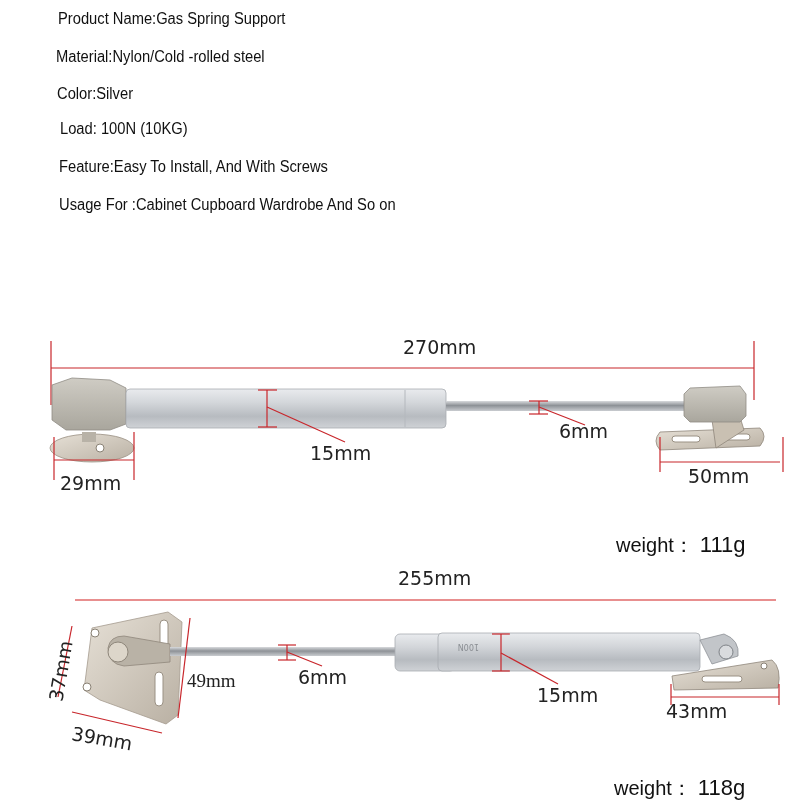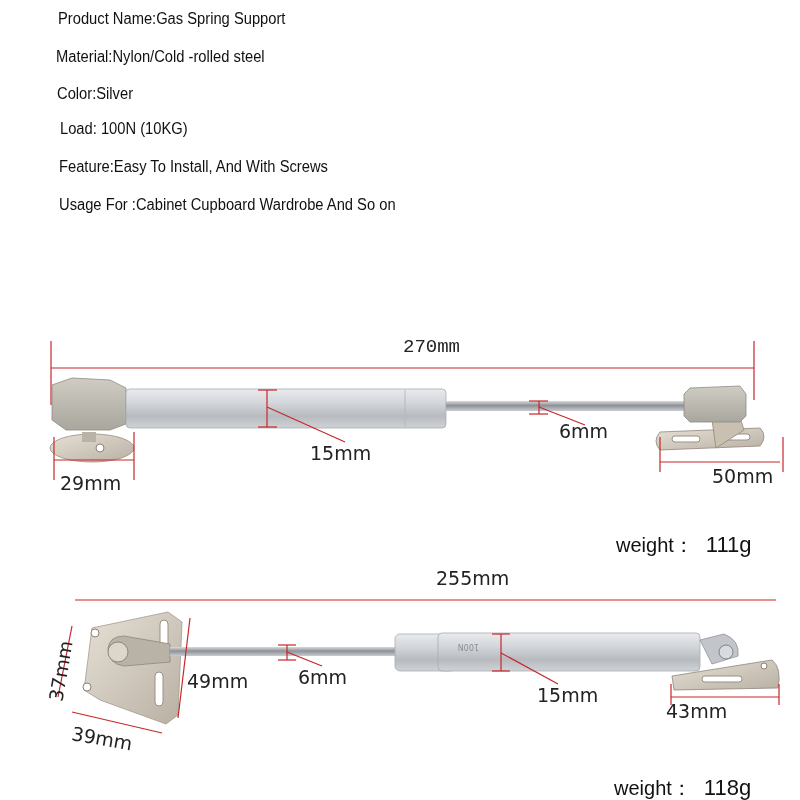--- a/index.html
+++ b/index.html
@@ -1,21 +1,21 @@
 <!DOCTYPE html>
 <html><head>
 <meta charset="utf-8">
 <style>
   html, body { margin:0; padding:0; background:#ffffff; }
   body { width:800px; height:800px; position:relative; overflow:hidden;
          font-family: "Liberation Sans", sans-serif; color:#111; }
   .spec { position:absolute; font-family:"Liberation Sans", sans-serif; font-size:16px; color:#111; white-space:nowrap; transform:scaleX(0.92); transform-origin:left center; }
   .dim { position:absolute; font-family:"DejaVu Sans", sans-serif; font-size:19px; color:#222; white-space:nowrap; }
   .weight { position:absolute; font-family:"Liberation Sans", sans-serif; font-size:20px; color:#111; white-space:nowrap; }
-  .weight .val { font-size:22px; margin-left:12px; }
+  .weight .val { font-size:22px; margin-left:6px; }
   svg.art { position:absolute; left:0; top:0; }
 </style>
 </head>
 <body>
 
 <div class="spec" style="left:58px; top:10px;">Product Name:Gas Spring Support</div>
 <div class="spec" style="left:56px; top:48px;">Material:Nylon/Cold -rolled steel</div>
 <div class="spec" style="left:57px; top:85px;">Color:Silver</div>
 <div class="spec" style="left:60px; top:120px;">Load: 100N (10KG)</div>
 <div class="spec" style="left:59px; top:158px;">Feature:Easy To Install, And With Screws</div>
@@ -142,31 +142,31 @@
     </g>
 
     <g stroke="#c8262b" stroke-width="1.2">
       <line x1="671" y1="684" x2="671" y2="705"></line>
       <line x1="779" y1="684" x2="779" y2="705"></line>
       <line x1="671" y1="697" x2="779" y2="697"></line>
     </g>
   </g>
 </svg>
 
-<div class="dim" style="left:403px; top:336px;font-family:Liberation Mono, monospace;">270mm</div>
+<div class="dim" style="left:403px; top:336px;">270mm</div>
 <div class="dim" style="left:310px; top:442px;">15mm</div>
 <div class="dim" style="left:559px; top:420px;">6mm</div>
 <div class="dim" style="left:60px; top:472px;">29mm</div>
-<div class="dim" style="left:688px; top:465px;margin-left:24px;">50mm</div>
+<div class="dim" style="left:688px; top:465px;">50mm</div>
 <div class="weight" style="left:616px; top:532px;">
   <span>weight：</span><span class="val">111g</span>
 </div>
 
-<div class="dim" style="left:436px; top:567px;">255mm</div>
+<div class="dim" style="left:398px; top:567px;">255mm</div>
 <div class="dim" style="left:30px; top:660px; transform:rotate(-80deg); transform-origin:center;">37mm</div>
 <div class="dim" style="left:72px; top:722px; transform:rotate(10deg); transform-origin:left center;">39mm</div>
-<div class="dim" style="left:187px; top:670px;">49mm</div>
+<div class="dim" style="left:187px; top:670px;font-family:Liberation Serif, serif;">49mm</div>
 <div class="dim" style="left:298px; top:666px;">6mm</div>
 <div class="dim" style="left:537px; top:684px;">15mm</div>
 <div class="dim" style="left:666px; top:700px;">43mm</div>
 <div class="weight" style="left:614px; top:775px;">
   <span>weight：</span><span class="val">118g</span>
 </div>
 
 </body></html>

